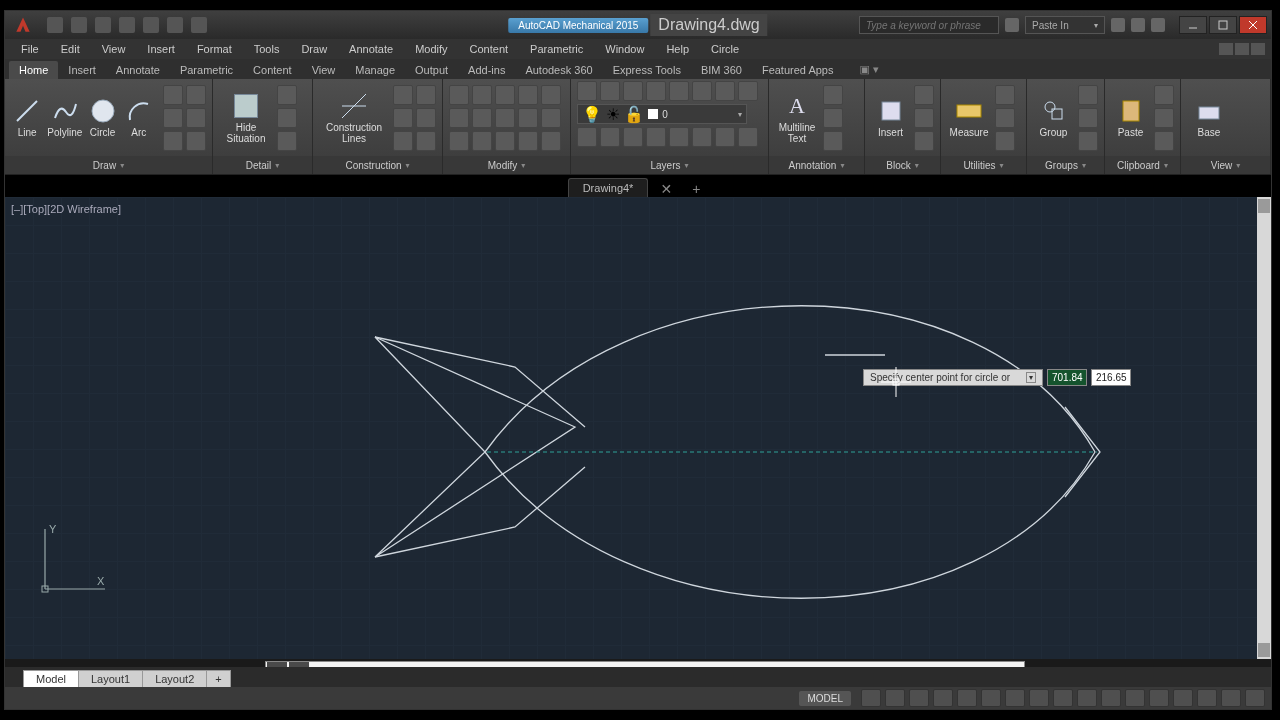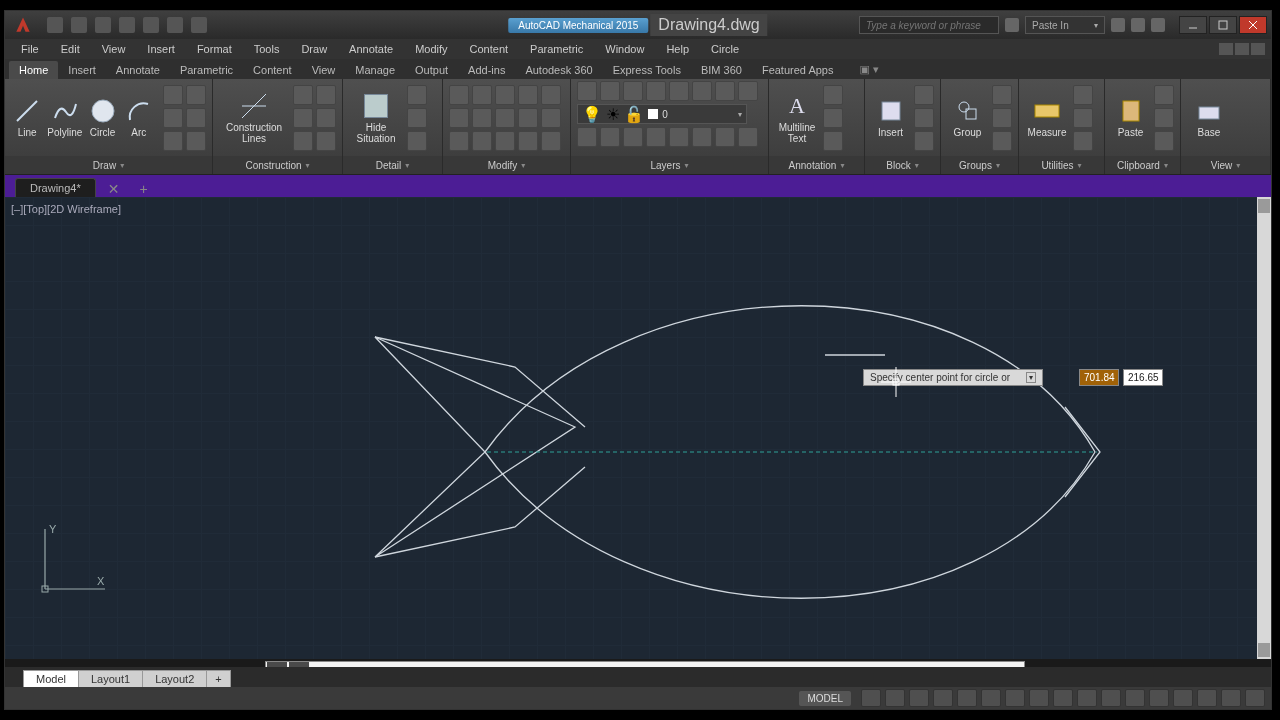--- a/index.html
+++ b/index.html
@@ -42,21 +42,21 @@
 .panel-title::after { content:"▾"; font-size:8px; color:#888; }
 .big-btn { display:flex; flex-direction:column; align-items:center; justify-content:center; width:44px; color:#ddd; font-size:10px; gap:2px; }
 .big-btn .ic { width:28px; height:28px; display:flex; align-items:center; justify-content:center; }
 .sm-grid { display:grid; grid-template-columns:repeat(3,20px); grid-auto-rows:20px; gap:3px; }
 .sm-grid2 { display:grid; grid-template-columns:repeat(2,20px); grid-auto-rows:20px; gap:3px; }
 .sbtn { width:20px; height:20px; background:#5a5a5a; border:1px solid #444; border-radius:2px; }
 .layer-combo { width:170px; height:20px; background:#3a3a3a; border:1px solid #555; display:flex; align-items:center; padding:0 4px; gap:4px; }
 .layer-combo .sw { width:10px; height:10px; }
 
 
-.doctabs { height:22px; background:#4c1d95; display:flex; align-items:flex-end; padding:0 10px; gap:4px; }
+.doctabs { height:22px; background:#000000; display:flex; align-items:flex-end; padding:0 10px; gap:4px;justify-content:center; }
 .doctab { background:#1e1e1e; color:#bbb; font-size:11px; padding:3px 14px; border-radius:3px 3px 0 0; border:1px solid #444; border-bottom:none; }
 .doctab-add { color:#888; font-size:14px; padding:0 8px; }
 
 
 .canvas { position:relative; background:#1d2733; height:462px; }
 .canvas-grid { position:absolute; inset:0; background-image:
   linear-gradient(#253140 1px, transparent 1px),
   linear-gradient(90deg,#253140 1px, transparent 1px);
   background-size:28px 28px; opacity:.45; }
 .vp-label { position:absolute; left:6px; top:6px; color:#aab; font-size:11px; }
@@ -66,21 +66,21 @@
 .fish { position:absolute; left:360px; top:100px; }
 .fish path { fill:none; stroke:#cfd6dd; stroke-width:1.3; }
 .fish .mid { stroke:#2fa198; stroke-dasharray:4 3; }
 .scrollbar-v { position:absolute; right:0; top:0; width:14px; height:100%; background:#d8d8d8; }
 .scrollbar-v .thumb { position:absolute; left:1px; width:12px; background:#9a9a9a; }
 
 
 .dyn { position:absolute; display:flex; gap:4px; font-size:10px; }
 .dyn .prompt { background:#d9d9d9; border:1px solid #888; padding:2px 6px; color:#333; width:180px; display:flex; align-items:center; }
 .dyn .val { background:#fff; border:1px solid #888; padding:2px 4px; color:#222; width:40px; text-align:center; }
-.dyn .val.sel { background:#a16207; color:#fff;margin-left:32px; }
+.dyn .val.sel { background:#14532d; color:#fff; }
 
 
 .cmdbar { position:absolute; left:260px; bottom:28px; width:760px; height:20px; background:#f4f4f4; display:flex; align-items:center; font-size:11px; font-family:Consolas,monospace; color:#444; border:1px solid #888; }
 .cmdbar .cbtn { width:20px; height:18px; background:#4a4a4a; margin:0 1px; display:flex; align-items:center; justify-content:center; color:#ddd; font-size:10px; }
 .cmdbar .cmd-text { flex:1; padding:0 6px; }
 .cmdbar .opt { color:#2a6fc9; }
 .cmdbar .drop { width:14px; color:#666; }
 .layout-tabs { position:absolute; left:18px; bottom:0; display:flex; font-size:11px; }
 .layout-tabs span { background:#d0d0d0; color:#333; padding:2px 12px; border:1px solid #999; border-bottom:none; margin-right:-1px; }
 .layout-tabs span.active { background:#fff; }
@@ -226,20 +226,37 @@
             <div class="sbtn"></div>
           <div class="sbtn"></div>
             <div class="sbtn"></div>
           <div class="sbtn"></div>
             <div class="sbtn"></div>
         </div>
       </div>
       <div class="panel-title">Draw</div>
     </div>
 
+    <div class="panel" style="width:100px">
+      <div class="panel-body">
+        <div class="big-btn" style="width:54px">
+            <div class="ic">
+              <div style="width:24px;height:24px;background:#bcc;border:1px solid #789"></div>
+            </div>
+            <span style="text-align:center;line-height:1.1">Hide Situation</span>
+          </div>
+        <div style="display:flex;flex-direction:column;gap:3px">
+          <div class="sbtn"></div>
+          <div class="sbtn"></div>
+          <div class="sbtn"></div>
+        </div>
+      </div>
+      <div class="panel-title">Detail</div>
+    </div>
+
     <div class="panel" style="width:130px">
       <div class="panel-body">
         <div class="big-btn" style="width:70px">
             <div class="ic">
               <svg width="28" height="28">
                 <line x1="2" y1="26" x2="26" y2="2" stroke="#cde"></line>
                 <line x1="2" y1="14" x2="26" y2="14" stroke="#cde"></line>
               </svg>
             </div>
             <span style="text-align:center;line-height:1.1">Construction Lines</span>
@@ -247,37 +264,20 @@
         <div class="sm-grid2">
           <div class="sbtn"></div>
             <div class="sbtn"></div>
           <div class="sbtn"></div>
             <div class="sbtn"></div>
           <div class="sbtn"></div>
             <div class="sbtn"></div>
         </div>
       </div>
       <div class="panel-title">Construction</div>
-    </div>
-
-    <div class="panel" style="width:100px">
-      <div class="panel-body">
-        <div class="big-btn" style="width:54px">
-            <div class="ic">
-              <div style="width:24px;height:24px;background:#bcc;border:1px solid #789"></div>
-            </div>
-            <span style="text-align:center;line-height:1.1">Hide Situation</span>
-          </div>
-        <div style="display:flex;flex-direction:column;gap:3px">
-          <div class="sbtn"></div>
-          <div class="sbtn"></div>
-          <div class="sbtn"></div>
-        </div>
-      </div>
-      <div class="panel-title">Detail</div>
     </div>
 
     <div class="panel" style="width:128px">
       <div class="panel-body">
           <div class="sm-grid" style="grid-template-columns:repeat(5,20px)">
         <div class="sbtn"></div>
             <div class="sbtn"></div>
             <div class="sbtn"></div>
             <div class="sbtn"></div>
             <div class="sbtn"></div>
@@ -359,57 +359,57 @@
           </div>
         <div style="display:flex;flex-direction:column;gap:3px">
             <div class="sbtn"></div>
             <div class="sbtn"></div>
             <div class="sbtn"></div>
           </div>
       </div>
       <div class="panel-title">Block</div>
     </div>
 
+    <div class="panel" style="width:86px">
+      <div class="panel-body">
+        <div class="big-btn">
+            <div class="ic">
+              <svg width="26" height="14">
+                <rect x="1" y="1" width="24" height="12" fill="#e8c76a" stroke="#a80"></rect>
+              </svg>
+            </div>
+            <span>Measure</span>
+          </div>
+        <div style="display:flex;flex-direction:column;gap:3px">
+            <div class="sbtn"></div>
+            <div class="sbtn"></div>
+            <div class="sbtn"></div>
+          </div>
+      </div>
+      <div class="panel-title">Utilities</div>
+    </div>
+
     <div class="panel" style="width:78px">
       <div class="panel-body">
         <div class="big-btn">
             <div class="ic">
               <svg width="24" height="24">
                 <circle cx="8" cy="8" r="5" fill="none" stroke="#cde"></circle>
                 <rect x="10" y="10" width="10" height="10" fill="none" stroke="#cde"></rect>
               </svg>
             </div>
             <span>Group</span>
           </div>
         <div style="display:flex;flex-direction:column;gap:3px">
             <div class="sbtn"></div>
             <div class="sbtn"></div>
             <div class="sbtn"></div>
           </div>
       </div>
       <div class="panel-title">Groups</div>
-    </div>
-
-    <div class="panel" style="width:86px">
-      <div class="panel-body">
-        <div class="big-btn">
-            <div class="ic">
-              <svg width="26" height="14">
-                <rect x="1" y="1" width="24" height="12" fill="#e8c76a" stroke="#a80"></rect>
-              </svg>
-            </div>
-            <span>Measure</span>
-          </div>
-        <div style="display:flex;flex-direction:column;gap:3px">
-            <div class="sbtn"></div>
-            <div class="sbtn"></div>
-            <div class="sbtn"></div>
-          </div>
-      </div>
-      <div class="panel-title">Utilities</div>
     </div>
 
     <div class="panel" style="width:76px">
       <div class="panel-body">
         <div class="big-btn">
             <div class="ic">
               <svg width="22" height="26">
                 <rect x="3" y="3" width="16" height="20" fill="#dcb87a" stroke="#a80"></rect>
               </svg>
             </div>

